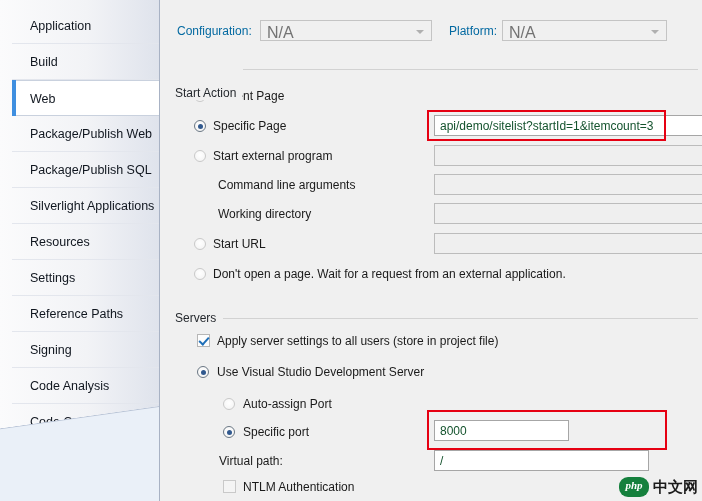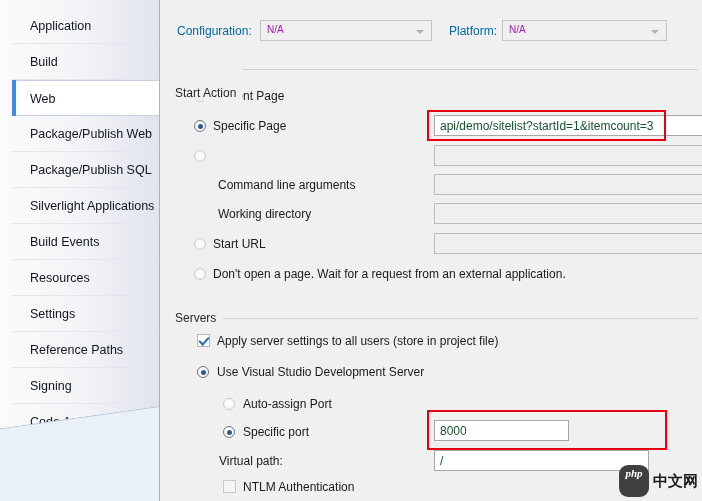--- a/index.html
+++ b/index.html
@@ -103,22 +103,22 @@
     top: 0;
     height: 21px;
     background: #f0f0f0;
     border: 1px solid #c4c4c4;
     box-sizing: border-box;
   }
   .cfg-combo .cfg-value {
     position: absolute;
     left: 6px;
     top: 3px;
-    font-size: 10px;
-    color: #a21caf;
+    font-size: 16px;
+    color: #737373;
   }
   .cfg-arrow {
     position: absolute;
     right: 7px;
     top: 9px;
     width: 0;
     height: 0;
     border-left: 4px solid transparent;
     border-right: 4px solid transparent;
     border-top: 4px solid #b0b0b0;
@@ -231,23 +231,23 @@
     position: absolute;
     right: 4px;
     bottom: 4px;
     display: flex;
     align-items: center;
     gap: 4px;
     z-index: 6;
   }
   #wm-badge {
     width: 30px;
-    height: 32px;
+    height: 20px;
     border-radius: 9px;
-    background: #404040;
+    background: #15803d;
     color: #ffffff;
     font-size: 11px;
     font-style: italic;
     font-weight: bold;
     line-height: 17px;
     text-align: center;
     font-family: "Liberation Serif", serif;
   }
   #wm-text {
     font-size: 15px;
@@ -273,23 +273,20 @@
     <div class="nav-item">
       <span>Package/Publish Web</span>
     </div>
     <div class="nav-item">
       <span>Package/Publish SQL</span>
     </div>
     <div class="nav-item">
       <span>Silverlight Applications</span>
     </div>
     <div class="nav-item">
-      <span>Build Events</span>
-    </div>
-    <div class="nav-item">
       <span>Resources</span>
     </div>
     <div class="nav-item">
       <span>Settings</span>
     </div>
     <div class="nav-item">
       <span>Reference Paths</span>
     </div>
     <div class="nav-item">
       <span>Signing</span>
@@ -325,20 +322,21 @@
   <div class="radio dim" style="left:33px; top:90px;"></div>
   <div class="ctl-text" style="left:52px; top:89px;">Current Page</div>
 
   <div class="radio on" style="left:33px; top:120px;"></div>
   <div class="ctl-text" style="left:52px; top:119px;">Specific Page</div>
   <div class="tfield enabled" style="left:273px; top:115px; width:282px;">
     <span class="tval">api/demo/sitelist?startId=1&amp;itemcount=3</span>
   </div>
 
   <div class="radio dim" style="left:33px; top:150px;"></div>
+  <div class="ctl-text" style="left:52px; top:149px;">Start external program</div>
   <div class="tfield" style="left:273px; top:145px; width:282px;">
     <span class="tval"></span>
   </div>
 
   <div class="ctl-text" style="left:57px; top:178px;">Command line arguments</div>
   <div class="tfield" style="left:273px; top:174px; width:282px;">
     <span class="tval"></span>
   </div>
 
   <div class="ctl-text" style="left:57px; top:207px;">Working directory</div>

